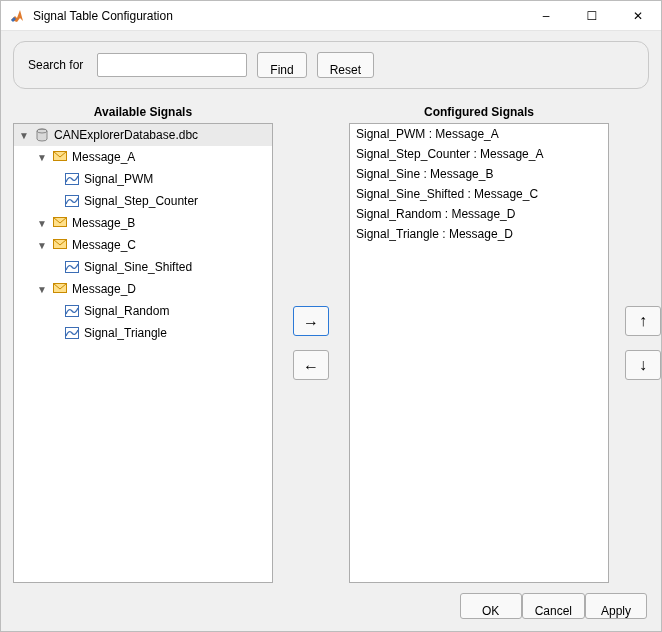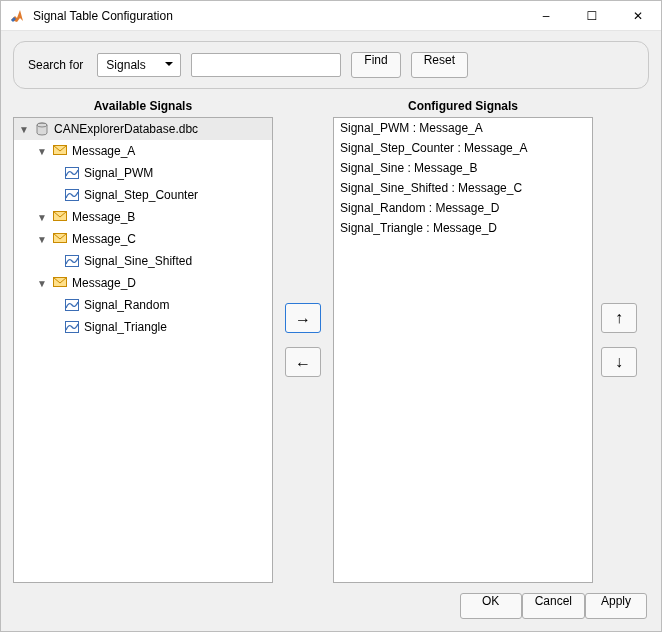--- a/index.html
+++ b/index.html
@@ -62,28 +62,28 @@
   .btn {
     border:1px solid #adadad;
     background:#f9f9f9;
     height:26px;
     padding:0 12px;
     border-radius:3px;
     font-family:inherit;
     font-size:12px;
     cursor:default;
     display:inline-flex;
-    align-items:flex-start;
+    align-items:flex-end;
     justify-content:center;
   }
   .main-row {
     flex:1;
     display:flex;
-    margin-top:8px;
-    gap:0;
+    margin-top:14px;
+    gap:8px;
     min-height:0;
   }
   .panel-col { display:flex; flex-direction:column; flex:0 0 260px; }
   .panel-col.configured { flex:0 0 260px; }
   .panel-header {
     background:#f0f0f0;
     text-align:center;
     font-weight:bold;
     font-size:12px;
     padding:2px 0 4px 0;
@@ -168,28 +168,20 @@
       </div>
     <div class="winbtn">
         <span>✕</span>
       </div>
   </div>
 
   <div class="content">
 
     <div class="search-panel">
       <span class="lbl">Search for</span>
-      <div class="select-wrap">
-        <span>Signals</span>
-        <span class="chev">
-          <svg width="10" height="10" viewBox="0 0 10 10">
-              <path d="M1 3 L5 7 L9 3 Z" fill="#000"></path>
-            </svg>
-        </span>
-      </div>
       <input class="text-input" placeholder="" style="">
       <button class="btn">
           <span>Find</span>
         </button>
       <button class="btn">
           <span>Reset</span>
         </button>
     </div>
 
     <div class="main-row">

